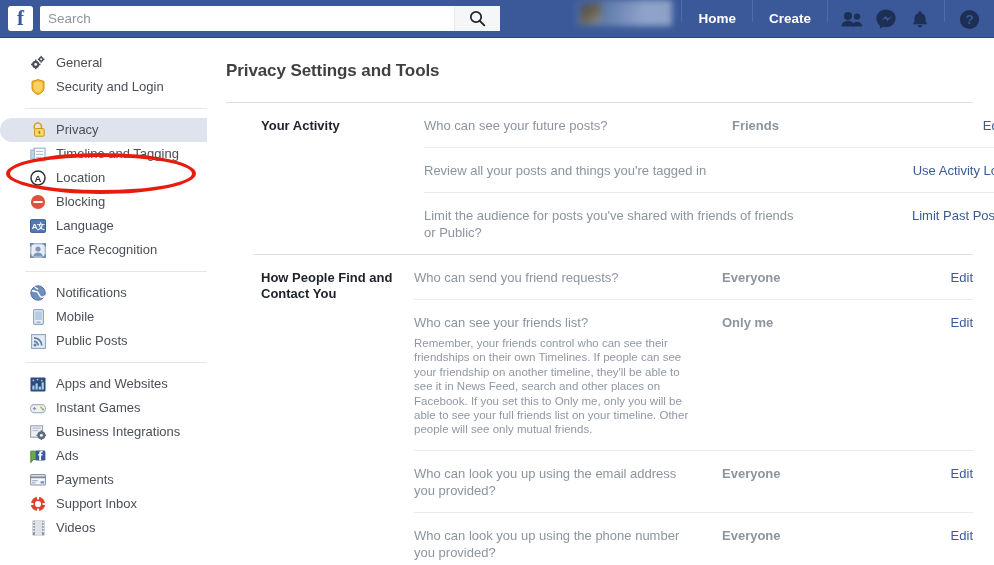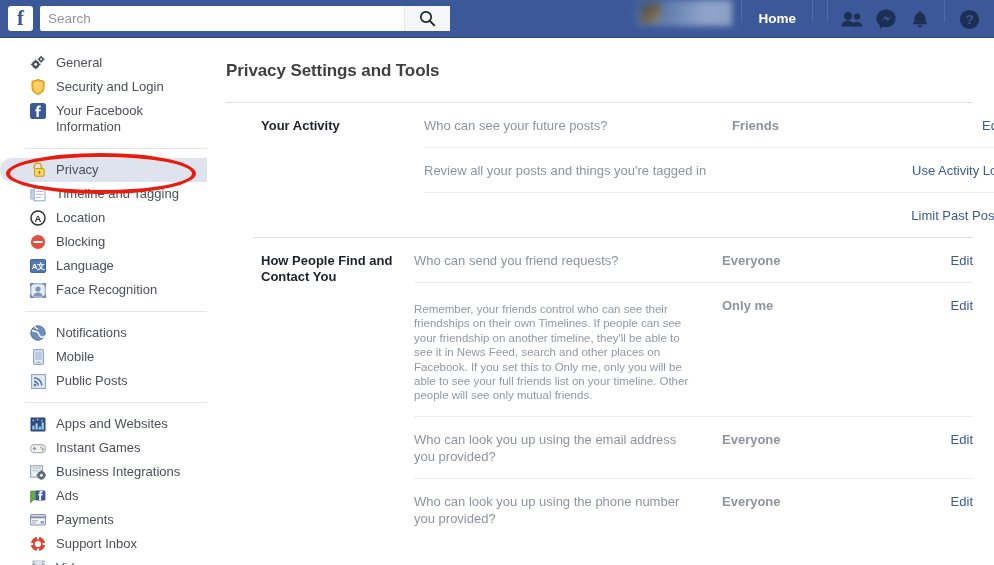--- a/index.html
+++ b/index.html
@@ -20,21 +20,21 @@
   }
   #fb-logo {
     width: 25px; height: 25px; margin-left: 8px;
     background: #ffffff; border-radius: 3px;
     color: #3b5998; font-weight: bold; font-size: 21px;
     font-family: "Liberation Serif", serif;
     display: flex; align-items: center; justify-content: center;
     line-height: 1;
   }
   #search-wrap {
-    margin-left: 7px; height: 25px; width: 410px;
+    margin-left: 7px; height: 25px; width: 460px;
     background: #ffffff; border-radius: 2px;
     display: flex; align-items: center;
   }
   #search-input {
     flex: 1; height: 23px; border: none; outline: none;
     font-size: 13.5px; font-family: "Liberation Sans", sans-serif;
     color: #4b4f56; padding: 0 8px; background: transparent;
   }
   #search-input::placeholder { color: #90949c; }
   #search-btn {
@@ -162,20 +162,21 @@
         <line x1="10.8" y1="10.8" x2="15.3" y2="15.3" stroke="#1d2129" stroke-width="1.9" stroke-linecap="round"></line>
       </svg>
     </button>
   </div>
 
   <div id="topbar-right">
     <div id="profile-chip"></div>
     <div class="tb-sep"></div>
     <a class="tb-link">Home</a>
     <div class="tb-sep"></div>
+    <a class="tb-link">Create</a>
     <div class="tb-sep"></div>
     <div class="tb-icon">
       <svg width="22" height="16" viewBox="0 0 22 16">
         <circle cx="7" cy="5" r="4" fill="#1d2f55"></circle>
         <path d="M0.5 15.5c0-3.6 2.9-5.8 6.5-5.8s6.5 2.2 6.5 5.8z" fill="#1d2f55"></path>
         <circle cx="16" cy="5.6" r="3.2" fill="#1d2f55"></circle>
         <path d="M11.2 15.5c0-3 2.2-4.8 4.8-4.8s5.2 1.8 5.2 4.8z" fill="#1d2f55"></path>
       </svg>
     </div>
     <div class="tb-icon">
@@ -231,29 +232,20 @@
     <div class="nav-item">
       <span class="nav-ico">
         <svg width="14" height="16" viewBox="0 0 14 16">
           <path d="M7 0.6L1 2.4v6.1c0 3.6 2.6 6 6 6.9 3.4-0.9 6-3.3 6-6.9V2.4z" fill="#f7b928" stroke="#c98f17" stroke-width="1"></path>
           <path d="M7 2.6L2.7 3.9v4.6c0 2.6 1.9 4.4 4.3 5.1 2.5-0.7 4.3-2.5 4.3-5.1V3.9z" fill="#fdd169"></path>
         </svg>
       </span>
       <span class="nav-label">Security and Login</span>
     </div>
 
-    <div class="nav-item">
-      <span class="nav-ico">
-        <svg width="16" height="16" viewBox="0 0 16 16">
-          <rect width="16" height="16" rx="2.5" fill="#3b5998"></rect>
-          <path d="M10.4 8.3H8.8V14H6.5V8.3H5.3V6.4h1.2V5.1c0-1.6 0.7-2.6 2.6-2.6h1.6v1.9H9.8c-0.7 0-0.8 0.3-0.8 0.8v1.2h2z" fill="#ffffff"></path>
-        </svg>
-      </span>
-      <span class="nav-label" style="max-width:138px">Your Facebook Information</span>
-    </div>
   </div>
 
   <div class="nav-sep"></div>
 
   <div>
     <div class="nav-item selected">
       <span class="nav-ico">
         <svg width="15" height="16" viewBox="0 0 15 16">
           <path d="M3.2 6.8V4.6C3.2 2.6 4.8 1 6.8 1s3.6 1.6 3.6 3.6v2.2" fill="none" stroke="#d6a419" stroke-width="1.6"></path>
           <rect x="3.6" y="6.6" width="9.6" height="7.6" rx="1" fill="#fcd96b" stroke="#c8960f" stroke-width="1"></rect>
@@ -497,38 +489,40 @@
           <div class="a-cell">Edit</div>
         </div>
 
         <div class="setting-row">
           <div class="q-cell" style="width:390px">Review all your posts and things you're tagged in</div>
           <div class="v-cell" style="width:78px"></div>
           <div class="a-cell">Use Activity Log</div>
         </div>
 
         <div class="setting-row">
+          <div class="q-cell" style="width:390px">Limit the audience for posts you've shared with friends of friends or Public?</div>
           <div class="v-cell" style="width:78px"></div>
           <div class="a-cell">Limit Past Posts</div>
         </div>
       </div>
     </div>
 
     <div class="sec-row" style="border-top:1px solid #dddfe2">
       <div class="sec-label" style="max-width:160px">How People Find and Contact You</div>
       <div class="rows-col">
 
         <div class="setting-row first">
           <div class="q-cell">Who can send you friend requests?</div>
           <div class="v-cell">Everyone</div>
           <div class="a-cell">Edit</div>
         </div>
 
         <div class="setting-row">
           <div class="q-cell">
+            <div>Who can see your friends list?</div>
             <div class="q-desc">Remember, your friends control who can see their friendships on their own Timelines. If people can see your friendship on another timeline, they'll be able to see it in News Feed, search and other places on Facebook. If you set this to Only me, only you will be able to see your full friends list on your timeline. Other people will see only mutual friends.</div>
           </div>
           <div class="v-cell">Only me</div>
           <div class="a-cell">Edit</div>
         </div>
 
         <div class="setting-row">
           <div class="q-cell">Who can look you up using the email address you provided?</div>
           <div class="v-cell">Everyone</div>
           <div class="a-cell">Edit</div>

